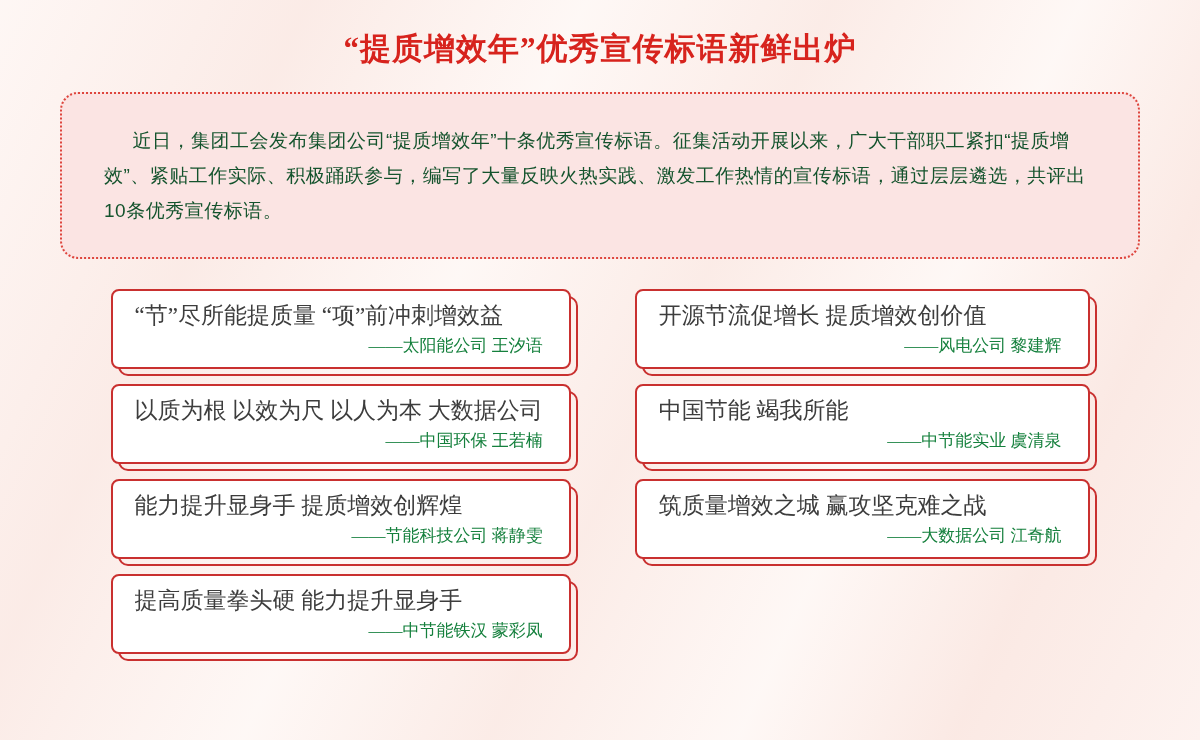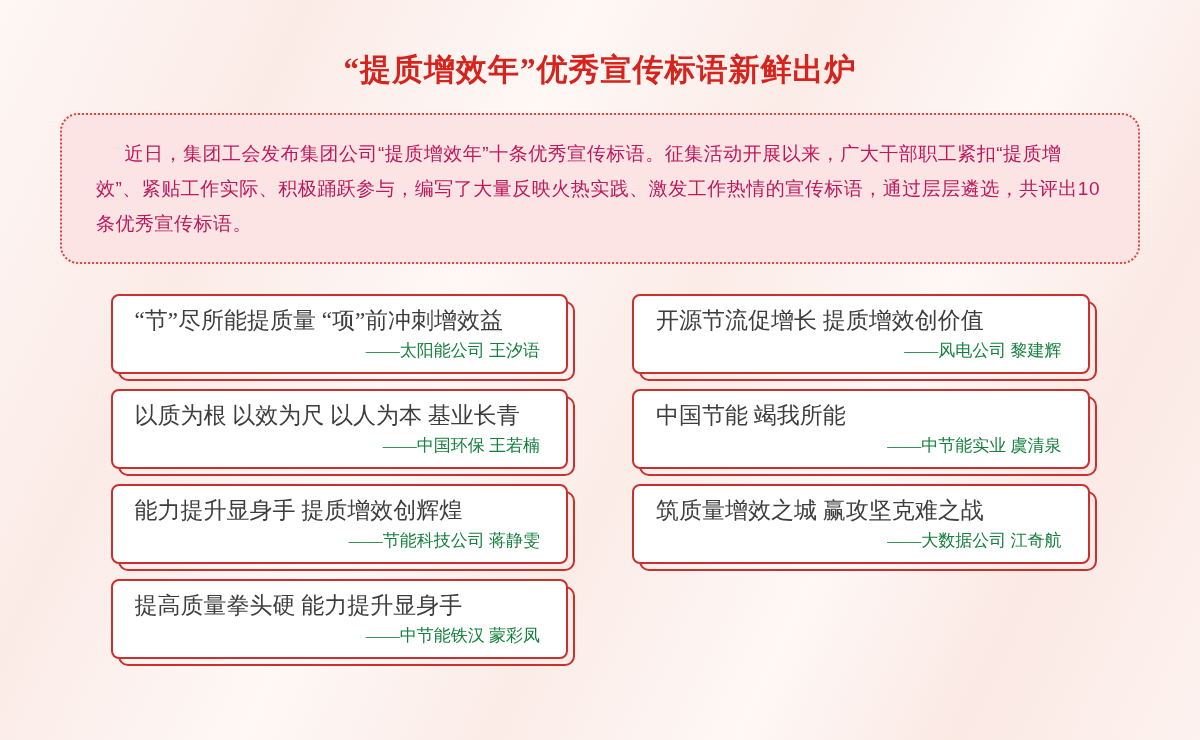--- a/index.html
+++ b/index.html
@@ -13,44 +13,44 @@
         rgba(249,226,219,0.00) 0%,
         rgba(249,226,219,0.55) 16%,
         rgba(255,251,249,0.65) 30%,
         rgba(249,228,221,0.45) 46%,
         rgba(255,252,250,0.60) 62%,
         rgba(248,225,218,0.40) 80%,
         rgba(255,251,249,0.55) 100%);
     font-family: "Liberation Sans", sans-serif;
   }
   .page-title {
-    margin: 13px;
-    padding-top: 36px;
+    margin: 0;
+    padding-top: 28px;
     text-align: center;
     font-family: "Liberation Serif", "DejaVu Serif", serif;
     font-weight: bold;
     font-size: 31px;
     letter-spacing: 1px;
     color: #d7231d;
   }
   .intro-box {
     box-sizing: border-box;
     width: 1080px;
     margin: 22px auto 0 auto;
     border: 2px dotted #de453d;
     border-radius: 18px;
     background: #fbe4e3;
     padding: 17px 32px 17px 30px;
   }
   .intro-text {
-    margin: 4px;
+    margin: 12px;
     font-size: 19px;
     line-height: 35px;
     letter-spacing: 0.5px;
-    color: #be185d;
+    color: #14532d;
     text-indent: 1.5em;
   }
   .cards {
     width: 979px;
     margin: 30px auto 0 auto;
     display: grid;
     grid-template-columns: 1fr 1fr;
     column-gap: 64px;
     row-gap: 15px;
   }
@@ -114,21 +114,21 @@
       <div class="card">
         <div class="slogan">开源节流促增长 提质增效创价值</div>
         <div class="attribution">——风电公司 黎建辉</div>
       </div>
     </div>
 
 
     <div class="card-wrap">
       <div class="card-echo"></div>
       <div class="card">
-        <div class="slogan">以质为根 以效为尺 以人为本 基业长青</div>
+        <div class="slogan">以质为根 以效为尺 以人为本 大数据公司</div>
         <div class="attribution">——中国环保 王若楠</div>
       </div>
     </div>
 
     <div class="card-wrap">
       <div class="card-echo"></div>
       <div class="card">
         <div class="slogan">中国节能 竭我所能</div>
         <div class="attribution">——中节能实业 虞清泉</div>
       </div>

